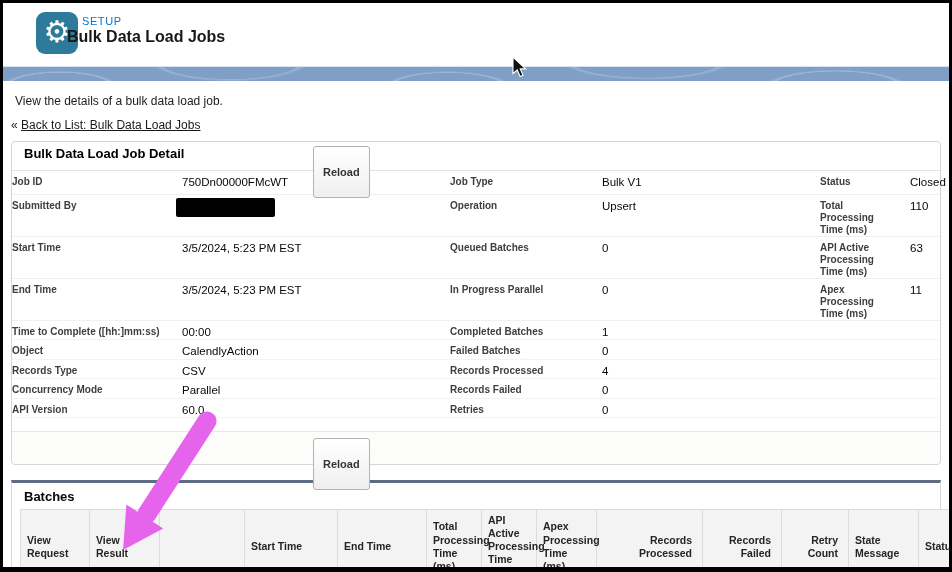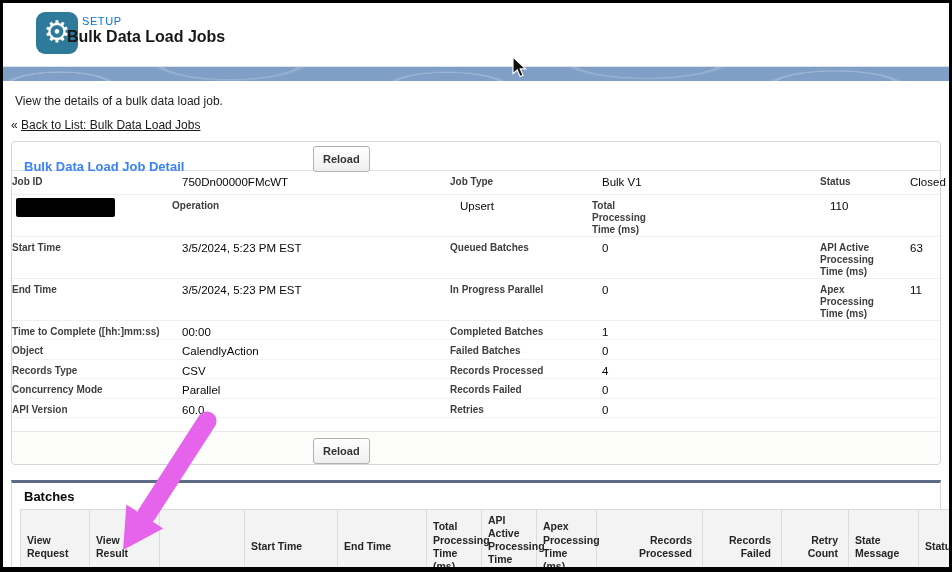--- a/index.html
+++ b/index.html
@@ -26,22 +26,22 @@
   }
 
   
   .intro { margin: 13px 0 0 12px; font-size: 12px; color: #1c1c1c; }
   .back-row { margin: 10px 0 9px 8px; font-size: 12px; color: #1a1a1a; }
   .back-row a { color: #1a1a1a; text-decoration: underline; cursor: pointer; }
 
   
   .detail-panel { margin: 4px 8px 0 8px; border: 1px solid #d5d5d5; border-radius: 4px; background: #fff; }
   .panel-header { position: relative; height: 29px; border-bottom: 1px solid #e2e2e2; }
-  .panel-title { position: absolute; left: 12px; top: 17px; font-size: 13px; font-weight: bold; color: #3b82f6; }
-  .btn { position: absolute; left: 301px; top: 4px; padding: 6px 9px; font-size: 11px; font-weight: bold; color: #333;
+  .panel-title { position: absolute; left: 12px; top: 4px; font-size: 13px; font-weight: bold; color: #000000; }
+  .btn { position: absolute; left: 301px; top: 4px; padding: 19px 9px; font-size: 11px; font-weight: bold; color: #333;
     background: linear-gradient(#ffffff, #efefef); border: 1px solid #b4b1ae; border-radius: 3px; cursor: pointer;
     font-family: "Liberation Sans", sans-serif; }
   .drow { display: grid; grid-template-columns: 160px 278px 142px 228px 80px 1fr; border-bottom: 1px solid #f0f0f0; }
   .drow.r1 { min-height: 24px; }
   .drow.tall { min-height: 34px; }
   .drow.slim { min-height: 18px; border-bottom-color: #f3f3f3; }
   .dl { font-size: 10px; font-weight: bold; color: #3e3e3c; text-align: left; padding-top: 5px; line-height: 1.2; }
   .dv { font-size: 11.5px; color: #080707; padding-left: 10px; padding-top: 4px; line-height: 1.25; }
   .dl3 { white-space: pre-line; }
   .rows-spacer { height: 13px; }
@@ -98,20 +98,21 @@
     <div class="drow r1">
       <div class="dl">Job ID</div>
       <div class="dv">750Dn00000FMcWT</div>
       <div class="dl">Job Type</div>
       <div class="dv">Bulk V1</div>
       <div class="dl dl3">Status</div>
       <div class="dv">Closed</div>
     </div>
 
     <div class="drow tall" style="min-height:36px">
+      <div class="dl">Submitted By</div>
       <div class="dv">
           <div class="redacted-box"></div>
         </div>
       <div class="dl">Operation</div>
       <div class="dv">Upsert</div>
       <div class="dl dl3">Total
 Processing
 Time (ms)</div>
       <div class="dv">110</div>
     </div>

